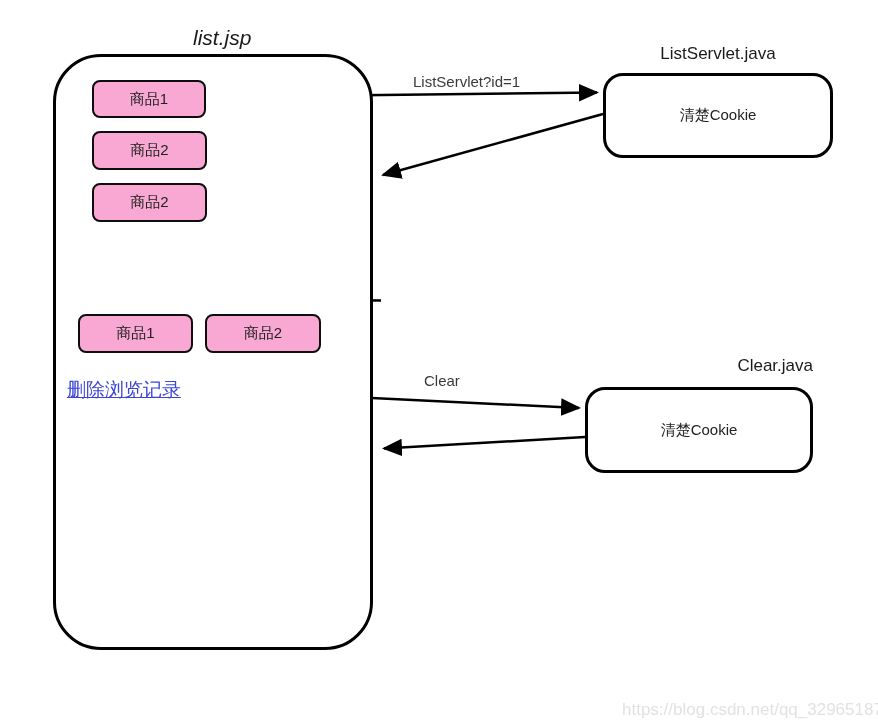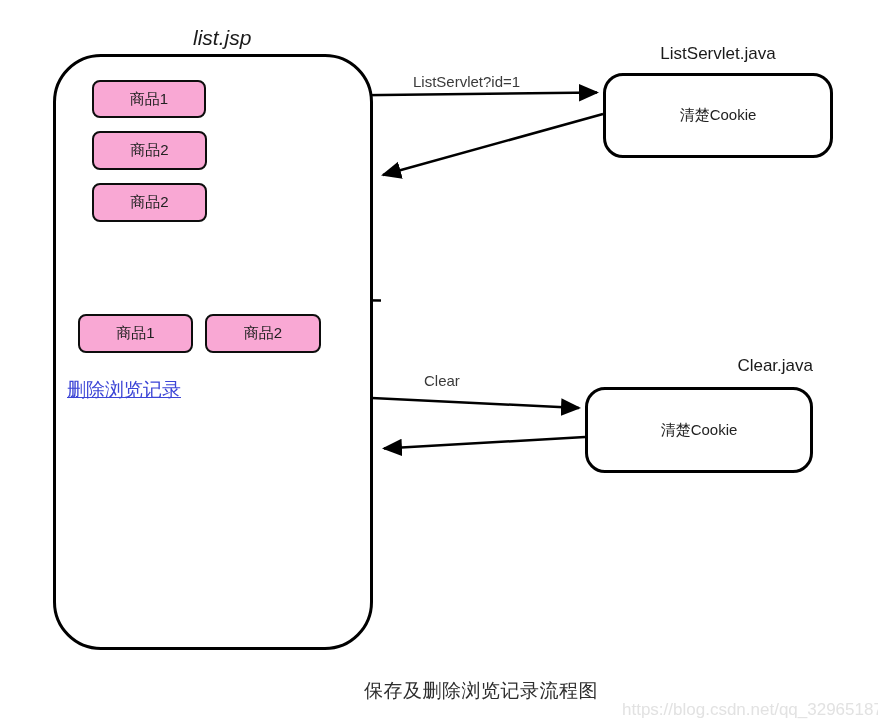--- a/index.html
+++ b/index.html
@@ -119,16 +119,15 @@
 
   <div class="abs diagram-title" id="title-listservlet">ListServlet.java</div>
   <div class="abs servlet-box" id="box-addcookie">清楚Cookie</div>
 
   <div class="abs diagram-title" id="title-clear">Clear.java</div>
   <div class="abs servlet-box" id="box-clearcookie">清楚Cookie</div>
 
   <div class="abs arrow-label" id="label-request">ListServlet?id=1</div>
   <div class="abs arrow-label" id="label-clear">Clear</div>
 
-  <div class="abs" id="caption">保存及删除浏览记录流程图</div>
   <div class="abs" id="watermark">https://blog.csdn.net/qq_32965187</div>
 
 </div>
 
 </body></html>

